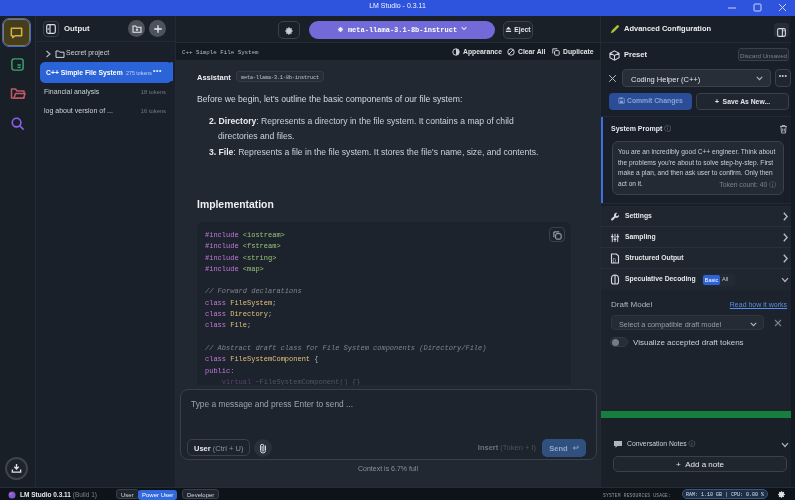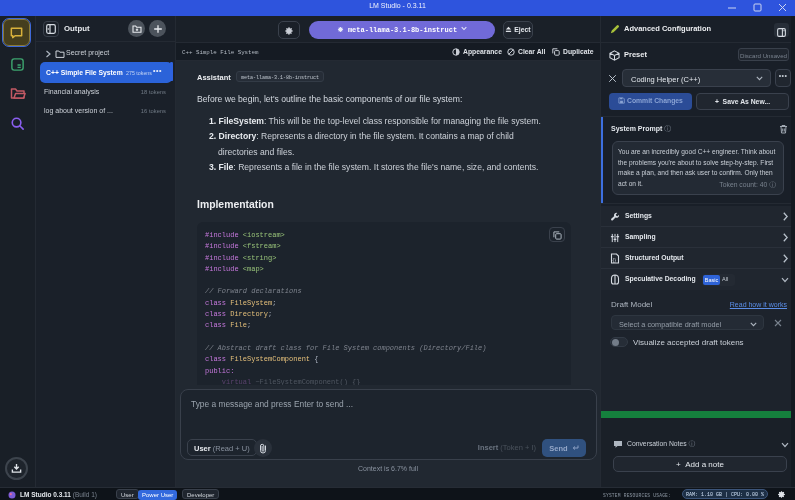--- a/index.html
+++ b/index.html
@@ -151,21 +151,20 @@
       <div class="abs" style="left:387px;top:5px;font-size:6.8px;color:#dfe3e8;font-weight:bold;">Duplicate</div>
     </div>
 
     <div class="abs" style="left:-6px;top:46px;width:3px;height:19px;background:#2e63e0;border-radius:2px;"></div>
 
     <div class="abs" style="left:21px;top:51px;width:392px;height:320px;color:#d5dae1;">
       <div class="abs" style="left:0;top:6px;font-size:7.5px;font-weight:600;color:#eceef1;">Assistant</div>
       <div class="abs" style="left:39px;top:4px;height:11px;background:#262d37;border:1px solid #333b46;border-radius:3px;padding:2px 4px 0 4px;font-size:5px;color:#c3cad2;"><span class="mono">meta-llama-3.1-8b-instruct</span></div>
       <div class="abs" style="left:0;top:27px;font-size:8.6px;color:#d5dae1;">Before we begin, let's outline the basic components of our file system:</div>
       <div class="abs" style="left:12px;top:47px;width:380px;font-size:8.6px;line-height:15.3px;color:#cdd2d9;">
-        <div><b style="color:#e8ebef;">1. FileSystem</b>: This will be the top-level class responsible for managing the file system.</div>
         <div style="padding-left:9px;text-indent:-9px;"><b style="color:#e8ebef;">2. Directory</b>: Represents a directory in the file system. It contains a map of child<span style="display:block;text-indent:0;">directories and files.</span></div>
         <div><b style="color:#e8ebef;">3. File</b>: Represents a file in the file system. It stores the file's name, size, and contents.</div>
       </div>
       <div class="abs" style="left:0;top:132px;font-size:10.4px;font-weight:bold;color:#eceef1;">Implementation</div>
 
       <div class="abs mono" style="left:0;top:155px;width:374px;height:172px;background:#1c232c;border-radius:6px;font-size:7px;line-height:11.3px;">
         <div class="abs" style="right:6px;top:5px;width:16px;height:15px;border:1px solid #3a414c;border-radius:4px;">
           <svg style="margin:2.5px 0 0 3px" width="9" height="9" viewBox="0 0 10 10">
               <rect x="3" y="3" width="6" height="6" rx="1" fill="none" stroke="#aeb6c0" stroke-width="1.1"></rect>
               <path d="M7 1 H1 v6" fill="none" stroke="#aeb6c0" stroke-width="1.1"></path>
@@ -184,21 +183,21 @@
 <i style="color:#7f848e;">// Abstract draft class for File System components (Directory/File)</i>
 <span style="color:#c678dd;">class</span> <span style="color:#e5c07b;">FileSystemComponent</span> {
 <span style="color:#c678dd;">public:</span>
 <span style="opacity:0.35;">    <span style="color:#c678dd;">virtual</span> ~FileSystemComponent() {}</span></pre>
       </div>
     </div>
 
     <div class="abs" style="left:0;top:369px;width:424px;height:102px;background:#212831;">
       <div class="abs" style="left:4px;top:4px;width:417px;height:71px;background:#1d242d;border:1px solid #39404b;border-radius:8px;">
         <div class="abs" style="left:10px;top:9px;font-size:8.4px;color:#9aa3ad;">Type a message and press Enter to send ...</div>
-        <div class="abs" style="left:6px;top:49px;height:17px;border:1px solid #3a414c;border-radius:5px;padding:4px 6px 0 6px;font-size:7.5px;"><b style="color:#e8ebef;">User</b> <span style="color:#8a93a0;">(Read + U)</span></div>
+        <div class="abs" style="left:6px;top:49px;height:17px;border:1px solid #3a414c;border-radius:5px;padding:4px 6px 0 6px;font-size:7.5px;"><b style="color:#e8ebef;">User</b> <span style="color:#8a93a0;">(Ctrl + U)</span></div>
         <div class="abs" style="left:73px;top:49px;width:18px;height:18px;border-radius:50%;background:#2a313b;">
           <svg style="margin:3.5px 0 0 5px" width="8" height="11" viewBox="0 0 8 11">
               <path d="M6.5 2.5 v5 a2.5 2.5 0 0 1 -5 0 v-4.5 a1.7 1.7 0 0 1 3.4 0 v4.3 a0.9 0.9 0 0 1 -1.8 0 V3" fill="none" stroke="#d5dae1" stroke-width="1"></path>
             </svg>
         </div>
         <div class="abs" style="right:60px;top:53px;font-size:7.5px;"><b style="color:#6b7480;padding-left:36px;">Insert</b> <span style="color:#4a525c;">(Token + I)</span></div>
         <div class="abs" style="right:10px;top:49px;width:44px;height:18px;background:#30517f;border-radius:5px;">
           <div style="margin-top:4.5px;text-align:center;font-size:7.5px;color:#94a7c8;font-weight:bold;">Send&nbsp;&nbsp;<svg width="7" height="6" viewBox="0 0 7 6" style="vertical-align:-0.5px">
                 <path d="M6 0.5 v2.5 H1.5 M3 1.5 L1.2 3 L3 4.5" fill="none" stroke="#8ba0c4" stroke-width="1"></path>
               </svg></div>

